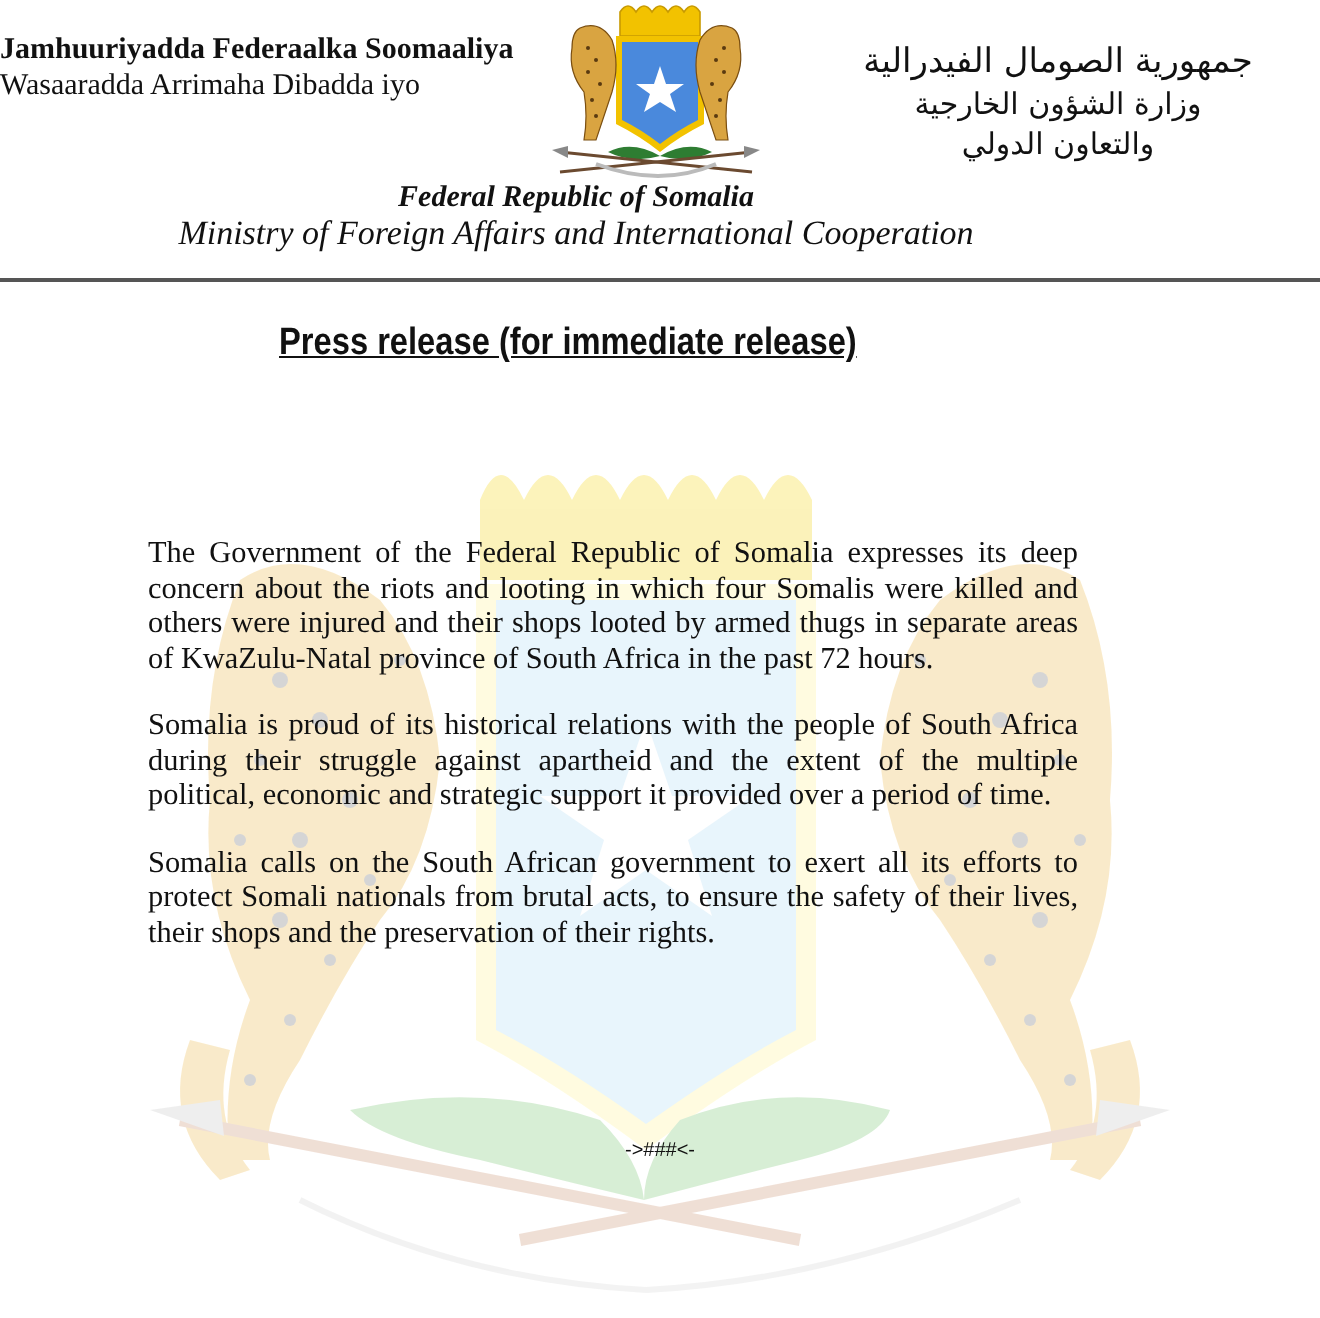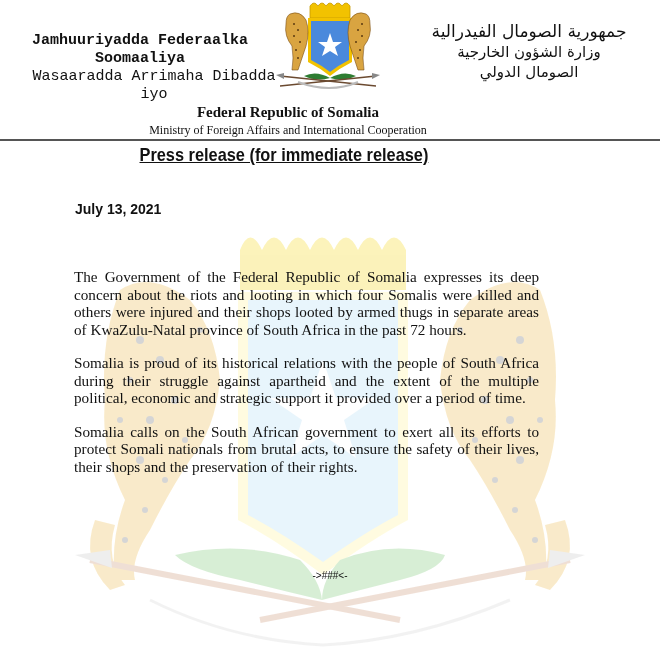--- a/index.html
+++ b/index.html
@@ -2,37 +2,37 @@
 <html><head>
 <meta charset="utf-8">
 <style>
   html, body { margin: 0; padding: 0; background: #ffffff; }
   body { width: 660px; height: 659px; position: relative; overflow: hidden; font-family: "Liberation Serif", serif; color: #111; }
 
   
   .watermark { position: absolute; left: 0; top: 0; width: 660px; height: 659px; z-index: 0; }
 
   
-  .hdr-left { position: absolute; left: 0; top: 32px; width: 280px; text-align: center; z-index: 2; font-family: Liberation Mono, monospace; }
+  .hdr-left { position: absolute; left: 0; top: 16px; width: 280px; text-align: left; z-index: 2; }
   .hdr-left .l1 { font-weight: bold; font-size: 15px; line-height: 18px; }
-  .hdr-left .l2, .hdr-left .l3 { font-size: 15px; line-height: 18px; padding-left: 28px; }
+  .hdr-left .l2, .hdr-left .l3 { font-size: 15px; line-height: 18px; }
 
   .hdr-right { position: absolute; left: 399px; top: 20px; width: 260px; text-align: center; direction: rtl; z-index: 2; font-family: "DejaVu Sans", sans-serif; }
   .hdr-right .a1 { font-size: 17px; line-height: 22px; letter-spacing: 1px; }
   .hdr-right .a2, .hdr-right .a3 { font-size: 15px; line-height: 20px; text-align: center; }
 
   .emblem { position: absolute; left: 268px; top: 0px; width: 120px; height: 92px; z-index: 2; }
 
-  .hdr-center { position: absolute; left: 0; top: 103px; width: 576px; text-align: center; z-index: 2; }
+  .hdr-center { position: absolute; left: 0; top: 90px; width: 576px; text-align: center; z-index: 2; font-style: italic; }
   .hdr-center .c1 { font-weight: bold; font-size: 15px; line-height: 18px; }
-  .hdr-center .c2 { font-size: 12px; line-height: 18px; }
+  .hdr-center .c2 { font-size: 17px; line-height: 18px; }
 
   .rule { position: absolute; left: 0; top: 139px; width: 660px; height: 2px; background: #555; z-index: 2; }
 
-  .title { position: absolute; left: 0; top: 144px; width: 568px; text-align: center; z-index: 2; }
+  .title { position: absolute; left: 0; top: 161px; width: 568px; text-align: center; z-index: 2; }
   .title span { font-family: "Liberation Sans", sans-serif; font-weight: bold; font-size: 19px; text-decoration: underline; transform: scaleX(0.86); display: inline-block; letter-spacing: 0px; }
 
   .dateline { position: absolute; left: 75px; top: 200px; z-index: 2; font-family: "Liberation Sans", sans-serif; font-weight: bold; font-size: 14px; line-height: 18px; }
 
   .body { position: absolute; left: 74px; top: 268px; width: 479px; z-index: 2; }
   .body p { margin: 0 14px 16px 0; font-size: 15.2px; line-height: 17.5px; text-align: justify; }
 
   .endmark { position: absolute; left: 0; top: 570px; width: 660px; text-align: center; z-index: 2; font-family: "Liberation Sans", sans-serif; font-size: 10px; }
 </style>
 </head>
@@ -140,36 +140,35 @@
   <line x1="108" y1="76" x2="12" y2="86" stroke="#6b4a30" stroke-width="1.5"></line>
   <polygon points="8,75 16,73 16,79" fill="#888"></polygon>
   <polygon points="112,75 104,73 104,79" fill="#888"></polygon>
 
   <path d="M30 82 Q62 94 90 82" fill="none" stroke="#bbb" stroke-width="2"></path>
 </svg>
 
 <div class="hdr-right">
   <div class="a1">جمهورية الصومال الفيدرالية</div>
   <div class="a2">وزارة الشؤون الخارجية</div>
-  <div class="a3">الصومال الدولي</div>
+  <div class="a3">والتعاون الدولي</div>
 </div>
 
 <div class="hdr-center">
   <div class="c1">Federal Republic of Somalia</div>
   <div class="c2">Ministry of Foreign Affairs and International Cooperation</div>
 </div>
 
 <div class="rule"></div>
 
 <div class="title">
   <span>Press release (for immediate release)</span>
 </div>
 
 <div class="dateline">
-  <div>July 13, 2021</div>
 </div>
 
 <div class="body">
   <p>The Government of the Federal Republic of Somalia expresses its deep concern about the riots and looting in which four Somalis were killed and others were injured and their shops looted by armed thugs in separate areas of KwaZulu-Natal province of South Africa in the past 72 hours.</p>
   <p>Somalia is proud of its historical relations with the people of South Africa during their struggle against apartheid and the extent of the multiple political, economic and strategic support it provided over a period of time.</p>
   <p>Somalia calls on the South African government to exert all its efforts to protect Somali nationals from brutal acts, to ensure the safety of their lives, their shops and the preservation of their rights.</p>
 </div>
 
 <div class="endmark">-&gt;###&lt;-</div>
 

